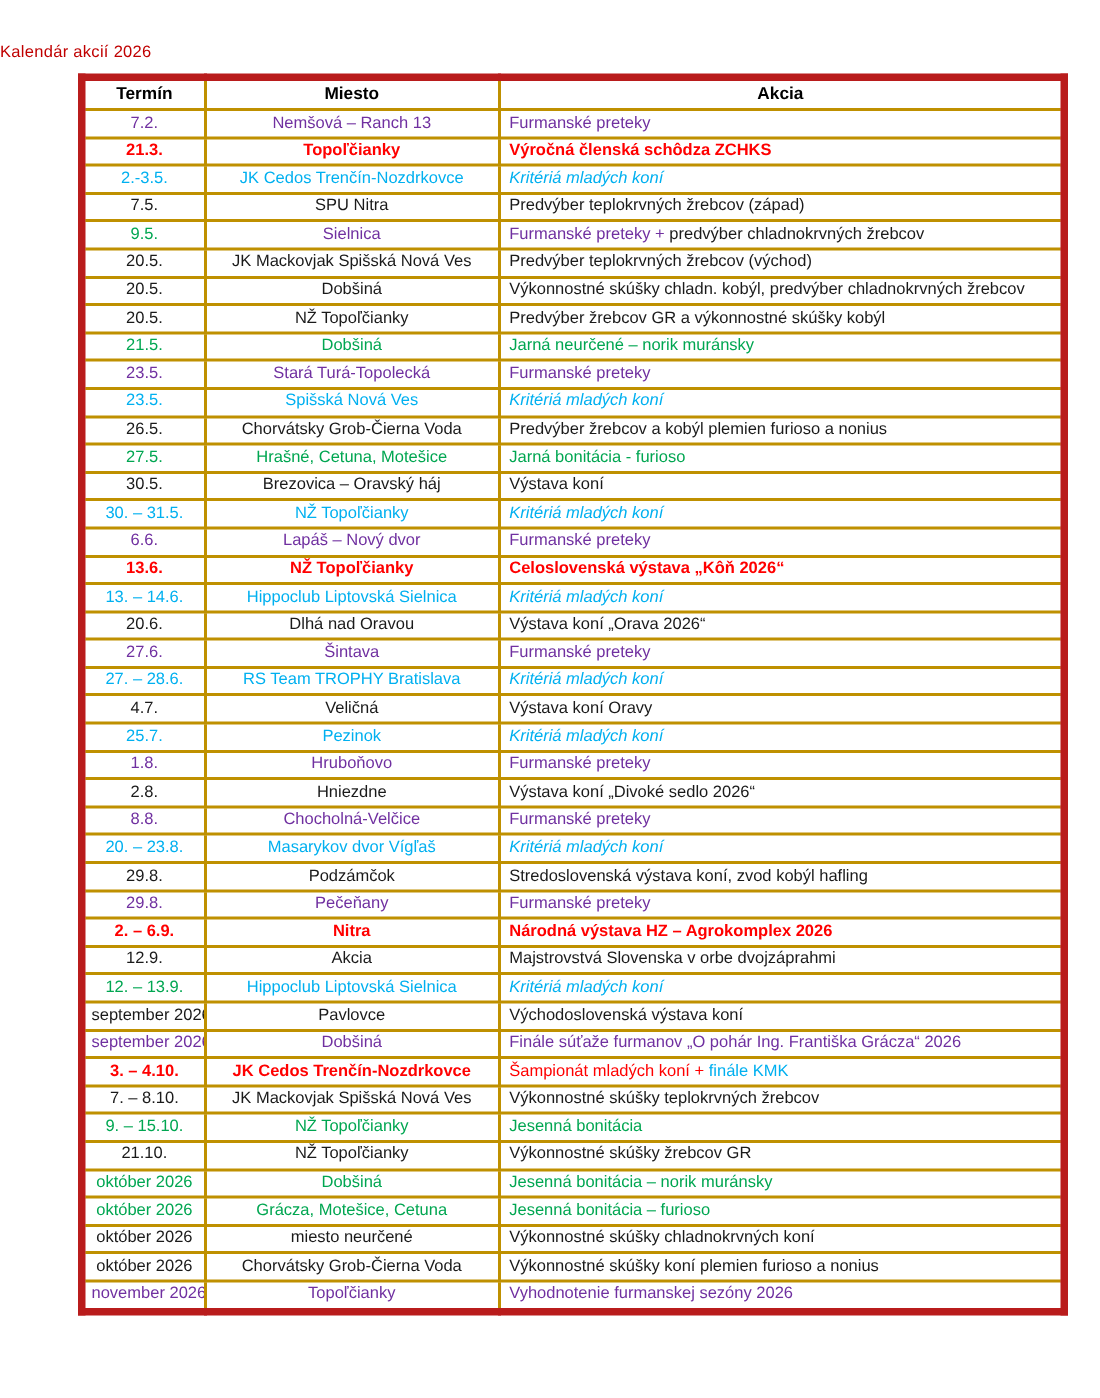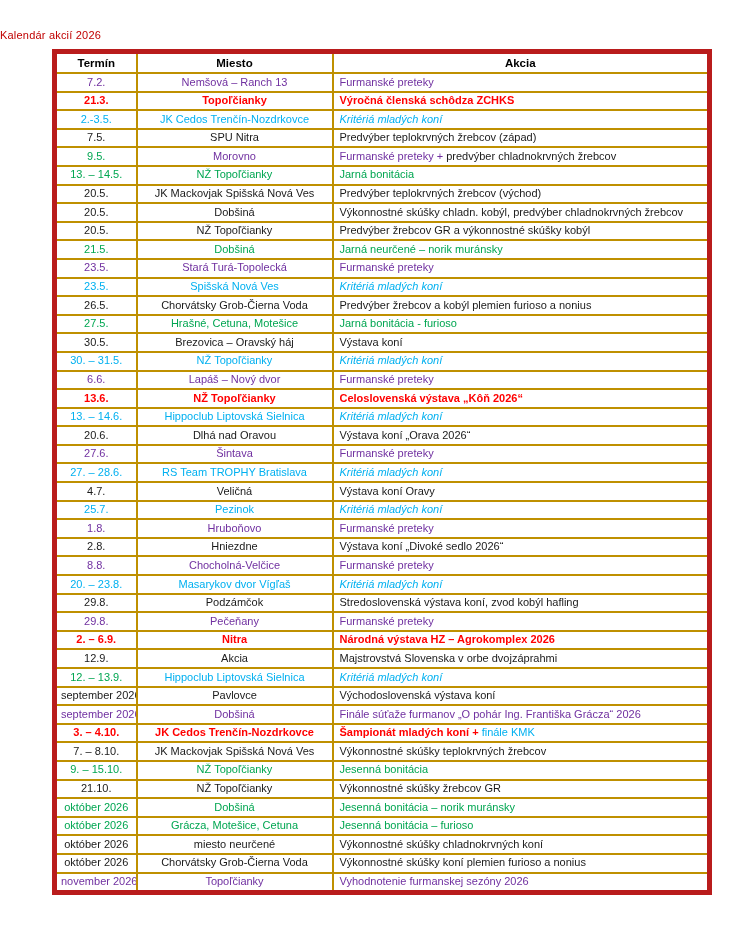--- a/index.html
+++ b/index.html
@@ -82,27 +82,22 @@
           <td class="c-miesto" style="color: rgb(0, 176, 240);">JK Cedos Trenčín-Nozdrkovce</td>
           <td class="c-akcia" style="color: rgb(0, 176, 240); font-style: italic;">Kritériá mladých koní</td>
         </tr>
         <tr>
           <td class="c-termin" style="color: rgb(26, 26, 26);">7.5.</td>
           <td class="c-miesto" style="color: rgb(26, 26, 26);">SPU Nitra</td>
           <td class="c-akcia" style="color: rgb(26, 26, 26);">Predvýber teplokrvných žrebcov (západ)</td>
         </tr>
         <tr>
           <td class="c-termin" style="color: rgb(0, 166, 81);">9.5.</td>
-          <td class="c-miesto" style="color: rgb(112, 48, 160);">Morovno</td>
+          <td class="c-miesto" style="color: rgb(112, 48, 160);">Sielnica</td>
           <td class="c-akcia" style="color: rgb(112, 48, 160);"><span style="color: rgb(112, 48, 160); font-weight: normal;">Furmanské preteky + </span><span style="color: rgb(26, 26, 26); font-weight: normal;">predvýber chladnokrvných žrebcov</span></td>
-        </tr>
-        <tr>
-          <td class="c-termin" style="color: rgb(0, 166, 81);">13. – 14.5.</td>
-          <td class="c-miesto" style="color: rgb(0, 166, 81);">NŽ Topoľčianky</td>
-          <td class="c-akcia" style="color: rgb(0, 166, 81);">Jarná bonitácia</td>
         </tr>
         <tr>
           <td class="c-termin" style="color: rgb(26, 26, 26);">20.5.</td>
           <td class="c-miesto" style="color: rgb(26, 26, 26);">JK Mackovjak Spišská Nová Ves</td>
           <td class="c-akcia" style="color: rgb(26, 26, 26);">Predvýber teplokrvných žrebcov (východ)</td>
         </tr>
         <tr>
           <td class="c-termin" style="color: rgb(26, 26, 26);">20.5.</td>
           <td class="c-miesto" style="color: rgb(26, 26, 26);">Dobšiná</td>
           <td class="c-akcia" style="color: rgb(26, 26, 26);">Výkonnostné skúšky chladn. kobýl, predvýber chladnokrvných žrebcov</td>
@@ -238,21 +233,21 @@
           <td class="c-akcia" style="color: rgb(26, 26, 26);">Východoslovenská výstava koní</td>
         </tr>
         <tr>
           <td class="c-termin" style="color: rgb(112, 48, 160);">september 2026</td>
           <td class="c-miesto" style="color: rgb(112, 48, 160);">Dobšiná</td>
           <td class="c-akcia" style="color: rgb(112, 48, 160);">Finále súťaže furmanov „O pohár Ing. Františka Grácza“ 2026</td>
         </tr>
         <tr>
           <td class="c-termin" style="color: rgb(255, 0, 0); font-weight: bold;">3. – 4.10.</td>
           <td class="c-miesto" style="color: rgb(255, 0, 0); font-weight: bold;">JK Cedos Trenčín-Nozdrkovce</td>
-          <td class="c-akcia" style="color: rgb(255, 0, 0); font-weight: bold;"><span style="color: rgb(255, 0, 0); font-weight: bold;">Šampionát mladých koní  +  </span><span style="color: rgb(0, 176, 240); font-weight: normal;">finále KMK</span></td>
+          <td class="c-akcia" style="color: rgb(255, 0, 0); font-weight: bold;"><span style="color: rgb(255, 0, 0); font-weight: normal;">Šampionát mladých koní  +  </span><span style="color: rgb(0, 176, 240); font-weight: normal;">finále KMK</span></td>
         </tr>
         <tr>
           <td class="c-termin" style="color: rgb(26, 26, 26);">7. – 8.10.</td>
           <td class="c-miesto" style="color: rgb(26, 26, 26);">JK Mackovjak Spišská Nová Ves</td>
           <td class="c-akcia" style="color: rgb(26, 26, 26);">Výkonnostné skúšky teplokrvných žrebcov</td>
         </tr>
         <tr>
           <td class="c-termin" style="color: rgb(0, 166, 81);">9. – 15.10.</td>
           <td class="c-miesto" style="color: rgb(0, 166, 81);">NŽ Topoľčianky</td>
           <td class="c-akcia" style="color: rgb(0, 166, 81);">Jesenná bonitácia</td>

